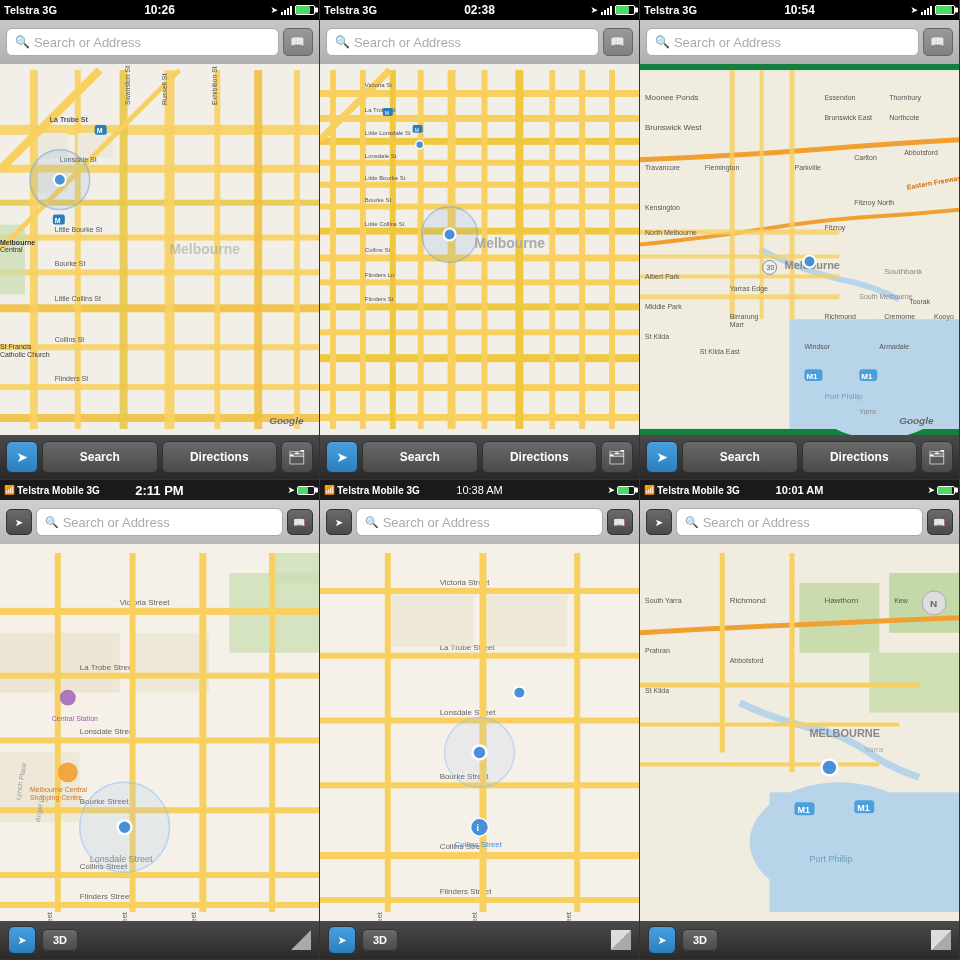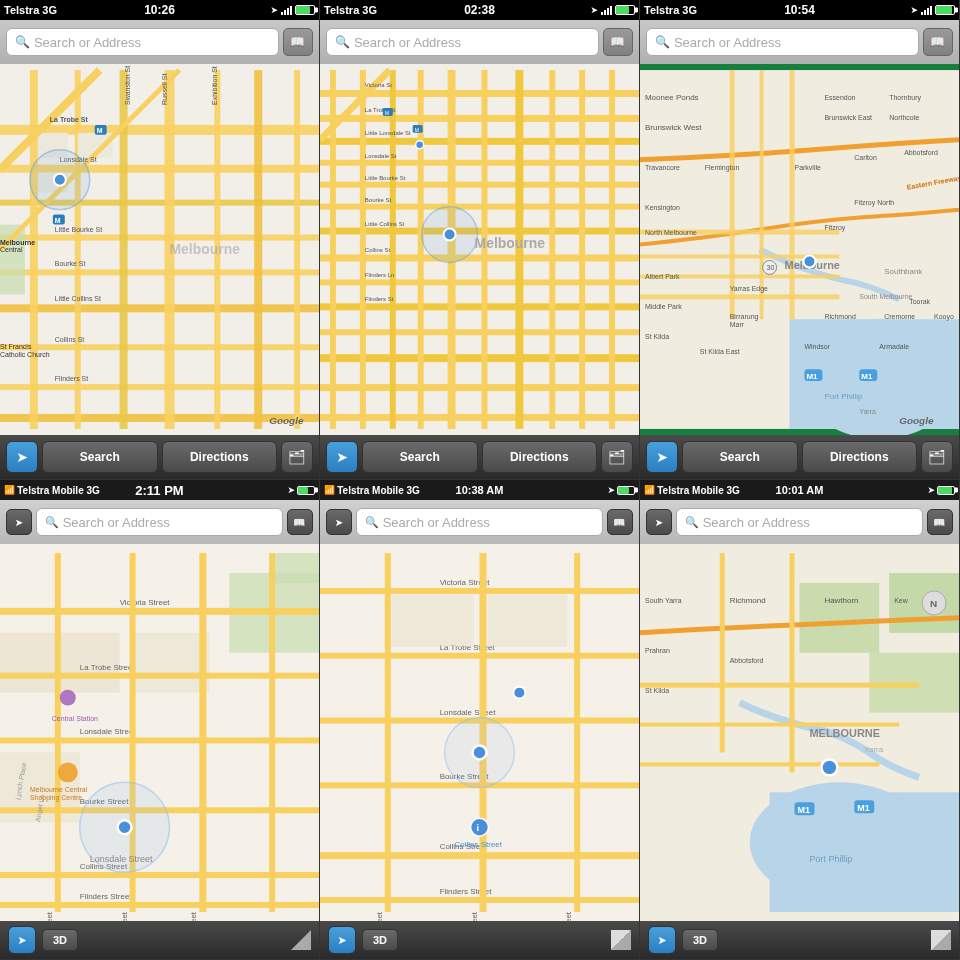--- a/index.html
+++ b/index.html
@@ -644,21 +644,21 @@
       <div class="page-curl" style="position:relative;width:20px;height:20px;margin-left:auto;background:linear-gradient(135deg,#ddd 50%,#aaa 50%);"></div>
     </div>
   </div>
 
   <div class="phone">
     <div class="status-bar-bottom">
       <div class="carrier" style="font-size:10px;color:#fff;display:flex;align-items:center;gap:2px;">
         <span style="font-size:9px;">📶</span>
         <span>Telstra Mobile 3G</span>
       </div>
-      <div class="time" style="font-size:11px;color:#fff;font-weight:bold;position:absolute;left:50%;transform:translateX(-50%);">10:38 AM</div>
+      <div class="time" style="font-size:11px;color:#fff;font-weight:normal;position:absolute;left:50%;transform:translateX(-50%);">10:38 AM</div>
       <div class="right-icons">
         <span style="color:#fff;font-size:9px;">➤</span>
         <div class="battery" style="width:18px;height:9px;">
             <div class="battery-fill" style="width:70%"></div>
           </div>
       </div>
     </div>
     <div class="search-bar-bottom">
       <div class="corner-btn">
         <span>➤</span>

